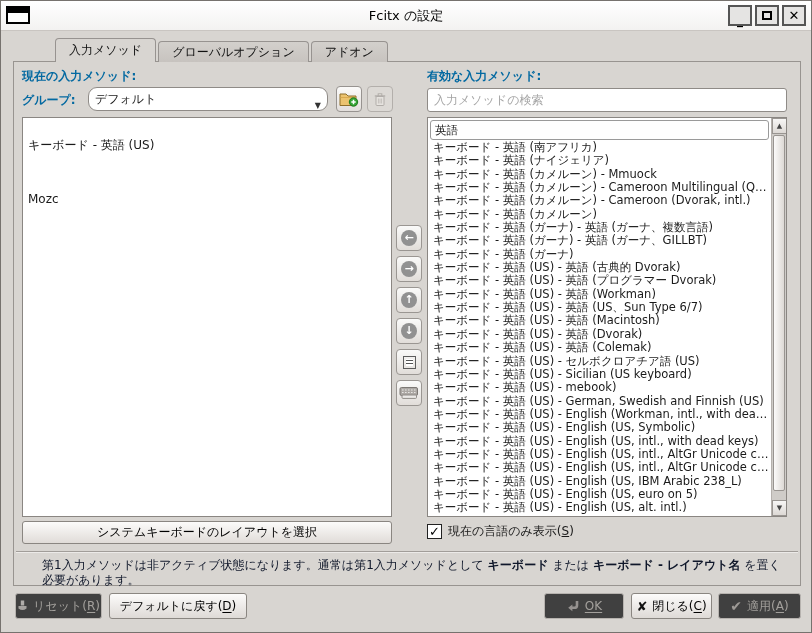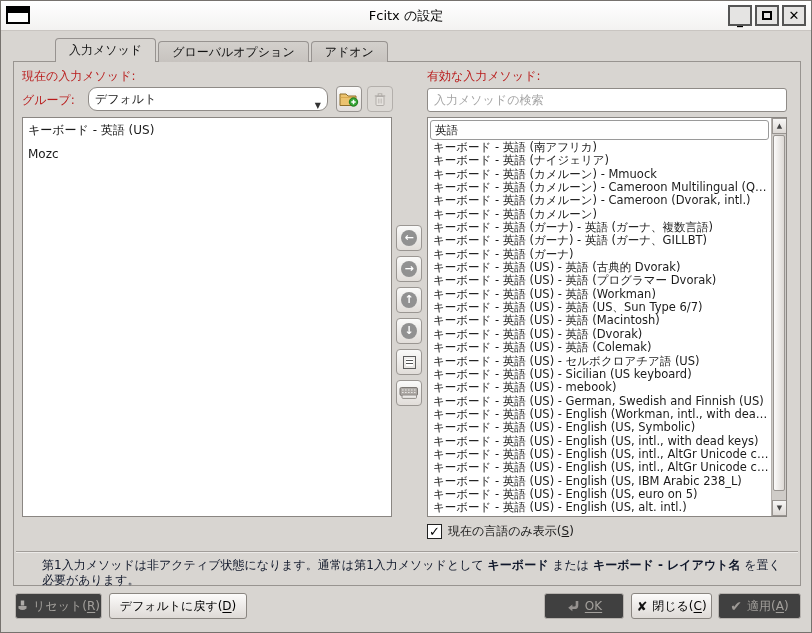--- a/index.html
+++ b/index.html
@@ -21,31 +21,31 @@
 
   
   .tabs { position:absolute; left:18px; top:37px; height:24px; display:flex; align-items:flex-end; z-index:3;padding-left:36px; }
   .tab { border:1px solid #979390; border-bottom:none; border-radius:4px 4px 0 0; padding:0 13px; margin-right:2px;
          background:linear-gradient(#d3d0cc,#c7c3bf); height:21px; line-height:20px; font-size:12px; color:#111; }
   .tab.active { background:#d8d5d1; height:24px; line-height:23px; position:relative; }
   .tab.active::after { content:""; position:absolute; left:0; right:0; bottom:-1px; height:1px; background:#d8d5d1; }
 
   
   .frame { position:absolute; left:12px; top:60px; width:788px; height:525px; border:1px solid #989490; background:#d8d5d1; }
-  .lbl { position:absolute; font-size:12px; color:#b91c1c; }
+  .lbl { position:absolute; font-size:12px; color:#0369a1;font-weight:bold; }
 
   
   .combo { position:absolute; left:74px; top:25px; width:240px; height:24px; background:#fff; border:1px solid #8f8b87; border-radius:9px; line-height:22px; padding-left:6px; }
   .combo .chev { position:absolute; right:6px; top:7px; font-size:8px; color:#333; }
   .tool-btn { position:absolute; top:24px; width:26px; height:26px; border:1px solid #979390; border-radius:4px;
               background:linear-gradient(#fbfaf9,#e2dedb); display:flex; align-items:center; justify-content:center; }
   .tool-btn.disabled { background:#dcd9d5; border-color:#b3afab; }
   .listbox { position:absolute; background:#fff; border:1px solid #8a8682; overflow:hidden; }
   .cur-list { left:8px; top:55px; width:370px; height:400px; }
-  .cur-row { font-size:12px; line-height:16px; padding:4px 5px; white-space:nowrap; }
+  .cur-row { font-size:12px; line-height:16px; padding:19px 5px; white-space:nowrap; }
   .wide-btn { position:absolute; left:8px; top:459px; width:370px; height:23px; border:1px solid #8a8681; border-radius:3px;
               background:linear-gradient(#fcfbfa,#e0dcd8); font-size:12px; color:#000; text-align:center; line-height:21px; }
 
   
   .mid-btn { position:absolute; left:382px; width:26px; height:26px; border:1px solid #9a9692; border-radius:4px;
              background:linear-gradient(#fafaf9,#e1ddd9); display:flex; align-items:center; justify-content:center; }
   .circle-ico { width:16px; height:16px; border-radius:50%; background:#919191; color:#fff; font-size:11px; font-weight:bold;
                 line-height:16px; text-align:center; display:block; }
   .justify-ico { width:13px; height:13px; border:1px solid #5d5d5d; background:#fff; padding:2px 2px;
                  background-image:repeating-linear-gradient(to bottom,#555 0 1px,transparent 1px 3px);
@@ -146,20 +146,21 @@
         </svg>
       </span>
     </div>
 
     <div class="listbox cur-list">
 
     <div class="cur-row">キーボード - 英語 (US)</div>
         <div class="cur-row">Mozc</div>
       </div>
 
+    <button class="wide-btn"><span>システムキーボードのレイアウトを選択</span></button>
 
     <div class="mid-btn" style="top:163px;">
         <span class="circle-ico">←</span>
       </div>
     <div class="mid-btn" style="top:194px;">
         <span class="circle-ico">→</span>
       </div>
     <div class="mid-btn" style="top:225px;">
         <span class="circle-ico">↑</span>
       </div>

